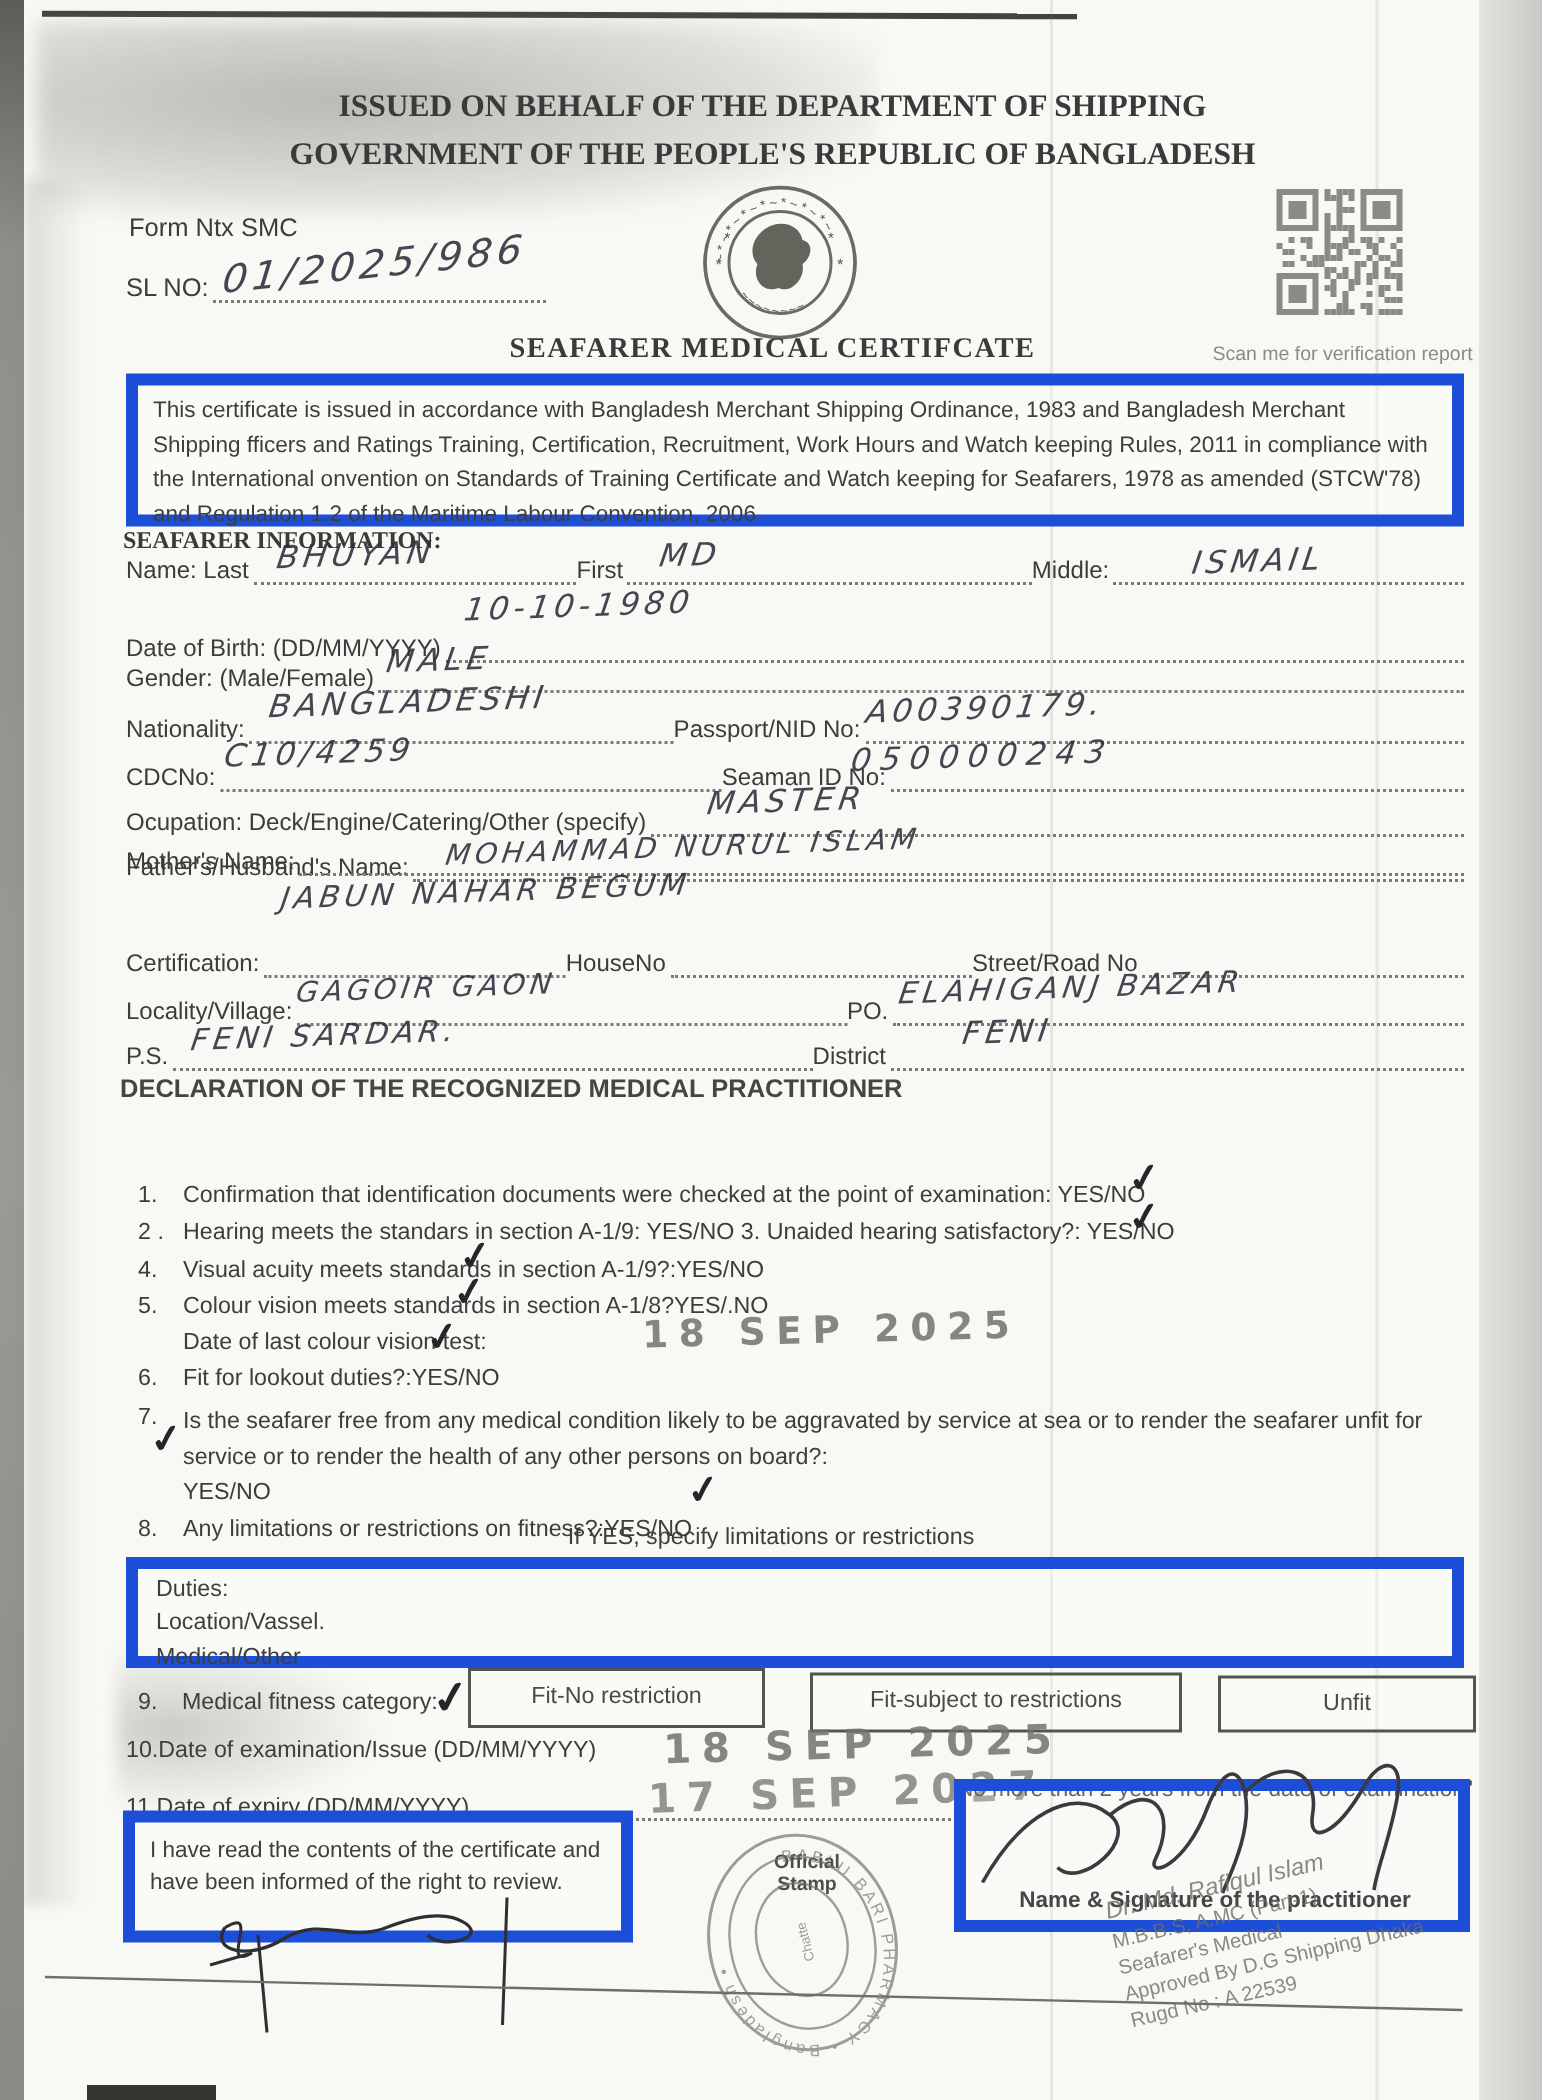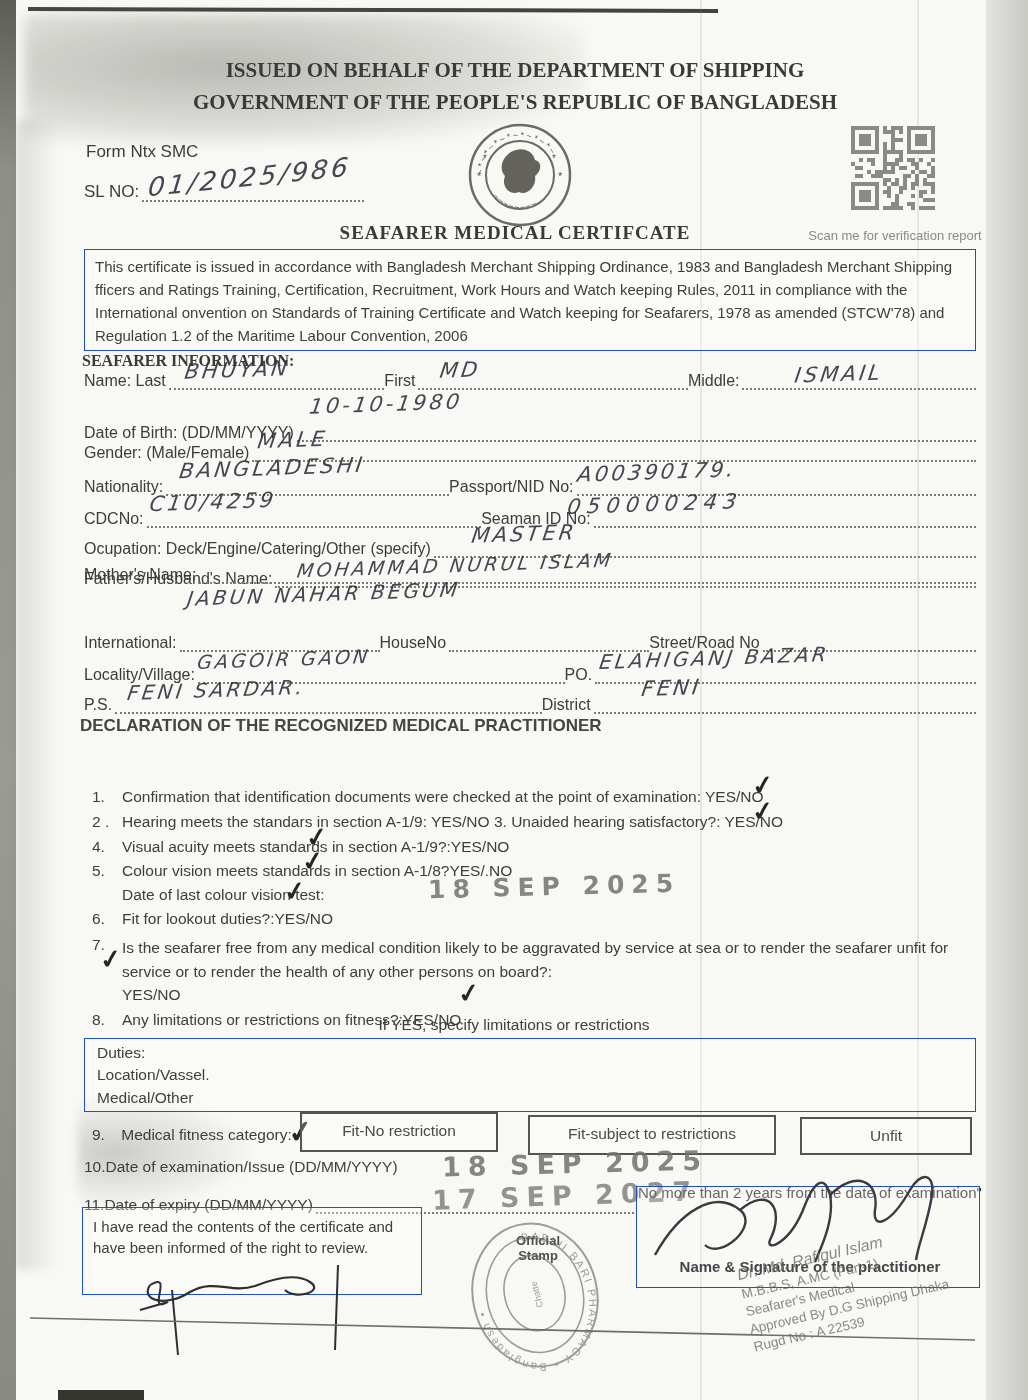--- a/index.html
+++ b/index.html
@@ -24,32 +24,32 @@
     background:radial-gradient(ellipse at 20% 50%, rgba(120,120,115,.35), transparent 70%); filter:blur(5px); }
   .corner-bl { position:absolute; left:58px; top:1390px; width:86px; height:10px; background:#35352f; }
   .fold { position:absolute; top:0; width:2px; height:1400px; background:rgba(120,120,115,.14); }
   
   .serifhead { font-family:"Liberation Serif", serif; font-weight:bold; color:#3a3a3a; text-align:center; }
   .abs { position:absolute; }
   .lblrow { position:absolute; left:84px; width:892px; display:flex; align-items:flex-end;
     font-size:16px; color:#3c3c3c; }
   .lbl { white-space:nowrap; padding-right:3px; }
   .dot { border-bottom:2px dotted #7a7a76; height:1.1em; }
-  .boxed { border:1px solid #1d4ed8; }
+  .boxed { border:8px solid #1d4ed8; }
   
   .hw { position:absolute; font-family:"DejaVu Sans", sans-serif; font-style:italic;
     color:#2e2e3c; letter-spacing:3px; font-size:21px; transform:skewX(-10deg) rotate(-2deg);
     white-space:nowrap; opacity:.88; }
   .stamp-date { position:absolute; font-family:"DejaVu Sans", sans-serif; font-weight:bold;
     color:#72726e; letter-spacing:7px; font-size:25px; transform:rotate(-1.5deg);
     opacity:.85; white-space:nowrap; }
   .tick { position:absolute; font-size:26px; font-weight:bold; color:#26262a;
     transform:rotate(-8deg); }
   .cat-box { position:absolute; border:2px solid #55554f; text-align:center;
-    font-size:15.5px; color:#4a4a46; padding-top:8px; background:rgba(255,255,255,.25); }
+    font-size:15.5px; color:#4a4a46; padding-top:8px; background:rgba(255,255,255,.25);margin-left:12px; }
   .stamp-ink { color:#6e6e68; font-family:"Liberation Sans", sans-serif; }
 </style>
 </head>
 <body>
 
 <div id="page">
 
   <div class="edge-right"></div>
   <div class="edge-left"></div>
   <div class="edge-top"></div>
@@ -275,21 +275,21 @@
   </div>
   <div class="hw" style="left:298px; top:554px; font-size:19px;">MOHAMMAD NURUL ISLAM</div>
 
   <div class="lblrow" style="top:566px;">
     <span class="lbl">Mother's Name:</span>
     <span class="dot" style="flex:1;"></span>
   </div>
   <div class="hw" style="left:188px; top:582px; font-size:20px;">JABUN NAHAR BEGUM</div>
 
   <div class="lblrow" style="top:634px;">
-    <span class="lbl">International:</span>
+    <span class="lbl">Certification:</span>
     <span class="dot" style="flex:1.5;"></span>
     <span class="lbl">HouseNo</span>
     <span class="dot" style="flex:1.5;"></span>
     <span class="lbl">Street/Road No</span>
     <span class="dot" style="flex:1.6;"></span>
   </div>
 
   <div class="lblrow" style="top:666px;">
     <span class="lbl">Locality/Village:</span>
     <span class="dot" style="flex:2.6;"></span>

